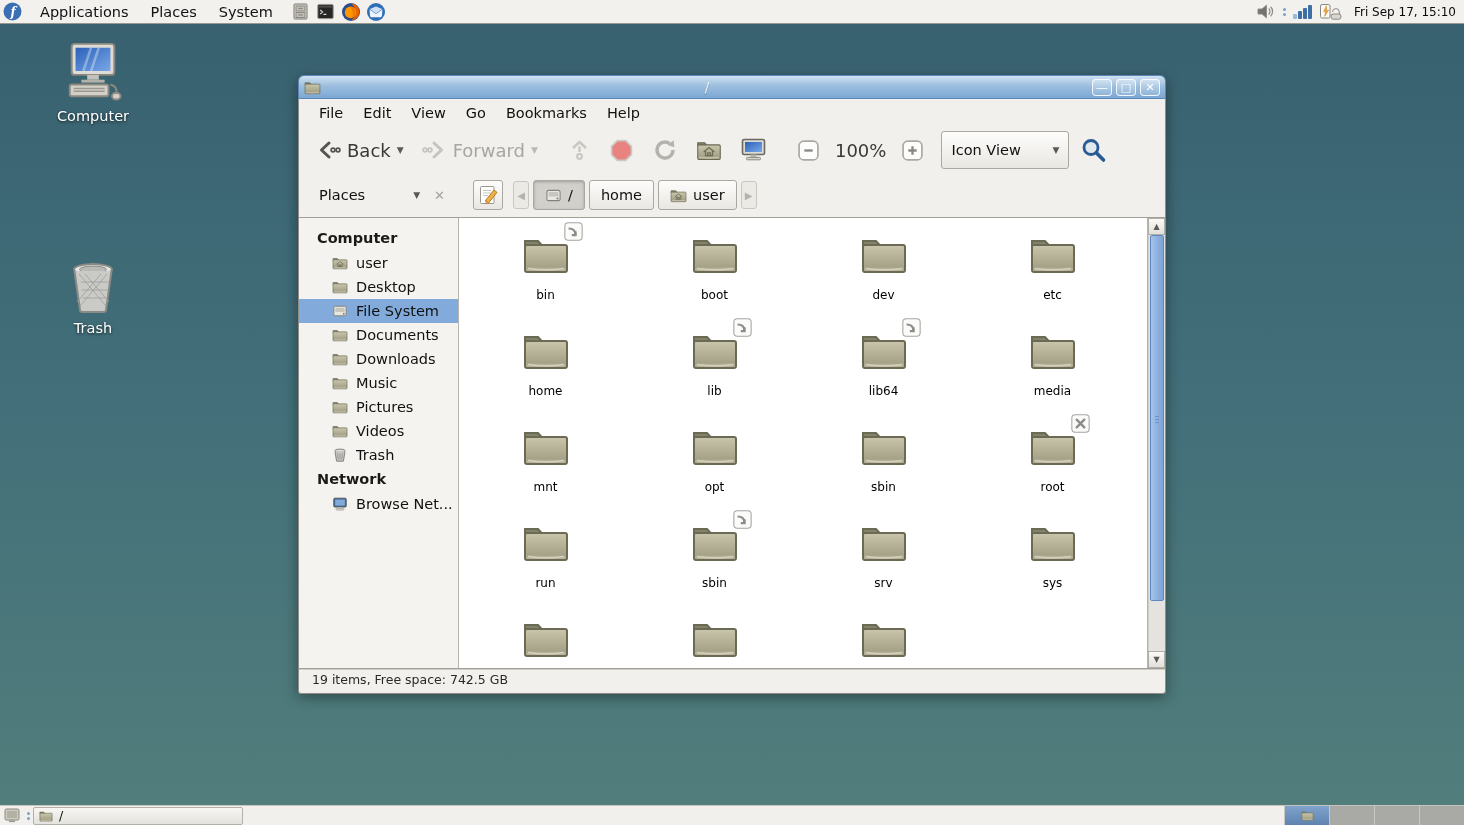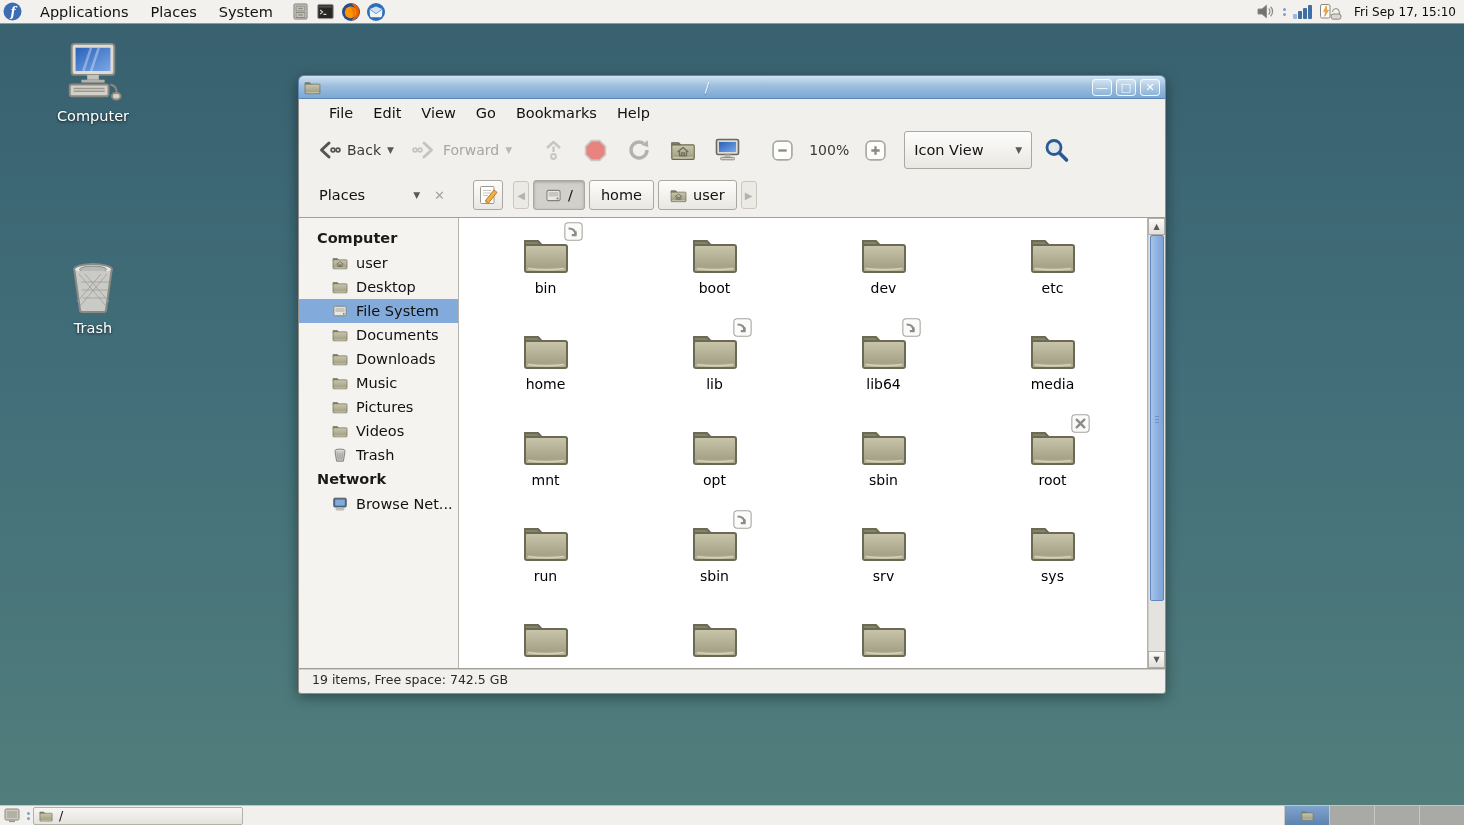--- a/index.html
+++ b/index.html
@@ -42,26 +42,26 @@
   .titlebar { height:24px; background:linear-gradient(#cfe2f2,#9cbede 45%,#7ca8d4);
     border:1px solid #5a87b5; border-radius:6px 6px 0 0; display:flex; align-items:center;
     padding:0 5px; margin:-1px -1px 0 -1px; }
   .title-icon { width:18px; display:flex; align-items:center; }
   .title-text { flex:1; text-align:center; color:#f6f8fa; font-size:13.5px; text-shadow:0 1px 1px rgba(0,0,0,.35); }
   .win-controls { display:flex; gap:4px; }
   .win-btn { width:20px; height:17px; border:1px solid rgba(255,255,255,.85); border-radius:4px;
     background:linear-gradient(rgba(255,255,255,.35),rgba(255,255,255,.08));
     color:#fff; font-size:11px; line-height:15px; text-align:center; cursor:default; }
 
-  .menubar { height:28px; display:flex; align-items:center; padding:0 20px; background:#f2f0ec; }
+  .menubar { height:28px; display:flex; align-items:center; padding:0 10px; background:#f2f0ec; }
   .menu-item { padding:4px 10px; font-size:14.5px; border-radius:3px; }
 
   .toolbar { height:46px; display:flex; align-items:center; padding:0 10px; gap:4px; background:#f2f0ec; }
   .tb-btn { display:flex; align-items:center; gap:6px; padding:6px 6px; border-radius:3px; border:1px solid transparent; }
-  .tb-label { font-size:14px; color:#3a3935; }
+  .tb-label { font-size:18px; color:#3a3935; }
   .tb-label.dim { color:#a8a6a0; }
   .caret { font-size:9px; color:#5a5955; }
   .caret.dim { color:#bbb9b3; }
   .tb-sep { width:8px; }
   .view-combo { display:flex; align-items:center; justify-content:space-between; width:128px; height:30px;
     border:1px solid #aaa8a1; border-radius:3px; background:linear-gradient(#fdfdfc,#e9e7e2);
     padding:18px 9px; margin-left:6px; font-size:14.5px; }
 
   .locbar { height:44px; display:flex; align-items:center; background:#f2f0ec; }
   .places-combo { width:160px; display:flex; align-items:center; padding:0 8px 0 20px; font-size:14.5px; gap:8px; }
@@ -82,21 +82,21 @@
   .sb-item { display:flex; align-items:center; gap:8px; padding:4px 4px 4px 33px; font-size:14.5px; white-space:nowrap; }
   .sb-item.selected { background:#82abdc; }
   .sb-item .sb-ico { flex:none; display:flex; }
   .sb-label { overflow:hidden; text-overflow:ellipsis; }
 
   .file-area { flex:1; position:relative; overflow:hidden; background:#fff; }
   .grid { position:absolute; left:2px; top:2px; width:678px; display:flex; flex-wrap:wrap; }
   .cell { width:169px; height:96px; display:flex; flex-direction:column; align-items:center; padding-top:14px; position:relative; }
   .folder-wrap { position:relative; width:48px; height:41px; }
   .emblem { position:absolute; top:-12px; right:-13px; }
-  .cell-label { font-size:14px; margin-top:5px; color:#000; }
+  .cell-label { font-size:12px; margin-top:13px; color:#000; }
 
   .scrollbar { width:18px; flex:none; border-left:1px solid #b5b3ab; background:#ececea; display:flex; flex-direction:column; }
   .sb-arrow { height:17px; background:linear-gradient(#fafaf8,#e2e0db); border:1px solid #b0aea7;
     display:flex; align-items:center; justify-content:center; font-size:8px; color:#5a5955; }
   .sb-track { flex:1; position:relative; background:#e4e3e0; border-left:1px solid #cfcdc7; }
   .sb-thumb { position:absolute; left:1px; right:1px; top:0; height:88%;
     background:linear-gradient(90deg,#a7c4e8,#8cb0e0 55%,#7ea4d6); border:1px solid #5f87bf; border-radius:2px; }
   .thumb-grip { position:absolute; left:4px; right:4px; top:50%; margin-top:-4px; }
   .thumb-grip i { display:block; height:1px; background:#5f87bf; margin:2px 0; opacity:.7; }
 

